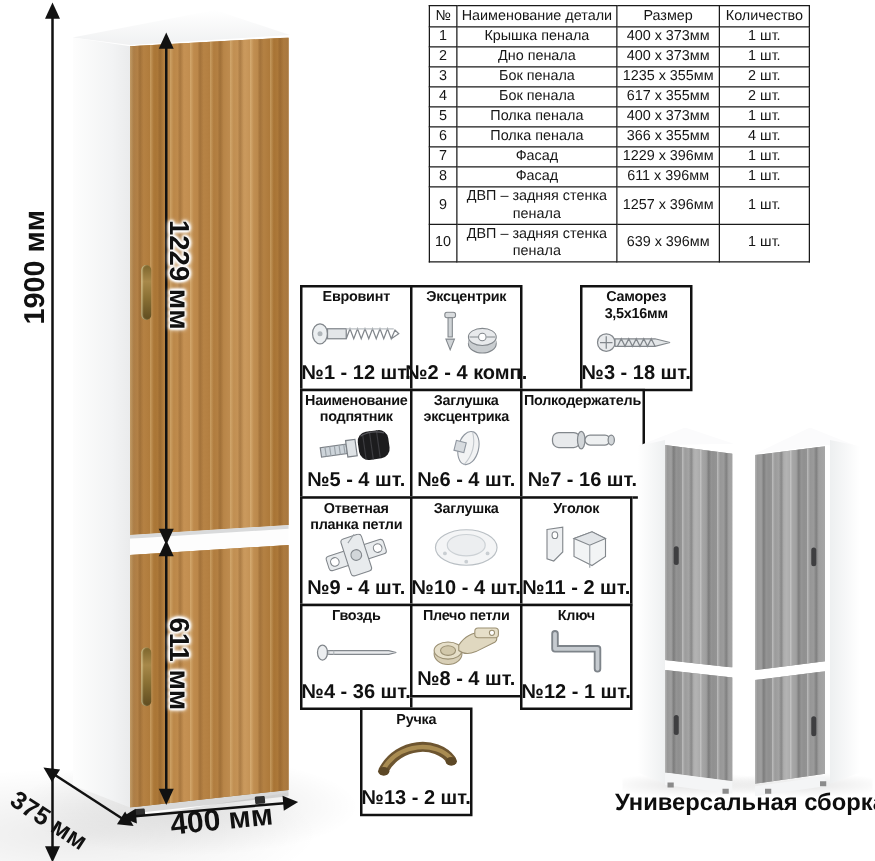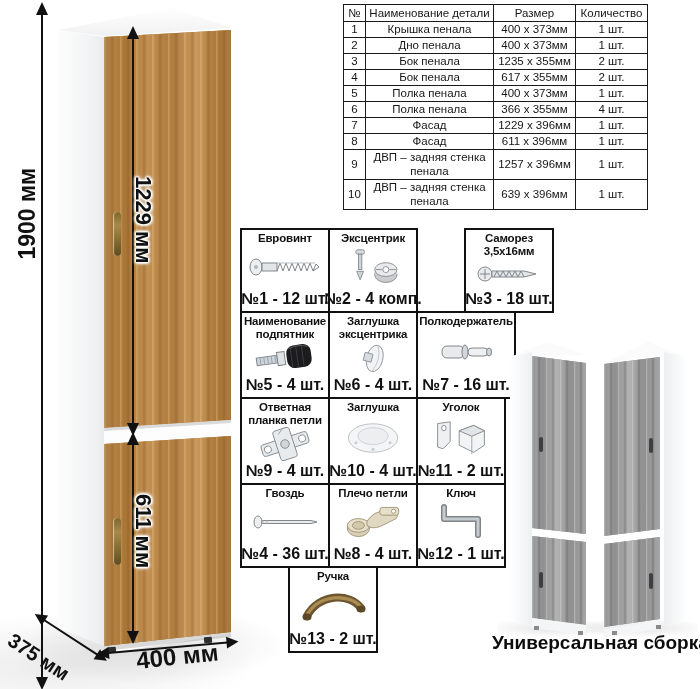--- a/index.html
+++ b/index.html
@@ -318,21 +318,21 @@
     <div class="hw-title">Гвоздь</div>
     <div class="hw-icon">
       <svg width="68" height="16" viewBox="0 0 68 16">
           <ellipse cx="7" cy="8" rx="4" ry="6" fill="#eceef0" stroke="#82878c"></ellipse>
           <path d="M11 6.5 H60 L66 8 L60 9.5 H11 z" fill="#e8eaec" stroke="#82878c"></path>
           <path d="M12 6.5 v3 M16 6.5 v3" stroke="#b5babd"></path>
         </svg>
     </div>
     <div class="hw-count">№4 - 36 шт.</div>
   </div>
-  <div class="hw-cell" style="left:328px;top:483px;width:90px;height:85px;">
+  <div class="hw-cell" style="left:328px;top:483px;width:90px;height:75px;">
     <div class="hw-title">Плечо петли</div>
     <div class="hw-icon">
       <svg width="68" height="42" viewBox="0 0 68 42">
           <g stroke="#9a8f72">
             <ellipse cx="17" cy="28" rx="13" ry="10" fill="#d8cfb6"></ellipse>
             <ellipse cx="17" cy="25" rx="13" ry="8" fill="#e6dfc9"></ellipse>
             <ellipse cx="17" cy="25" rx="7" ry="4.5" fill="#d2c8ab"></ellipse>
             <path d="M27 20 q8 -12 22 -12 l12 3 q3 3 0 6 l-18 9 q-10 4 -16 -1 z" fill="#e0d8c0"></path>
             <rect x="42" y="4" width="22" height="9" rx="3" fill="#e6dfc9"></rect>
             <circle cx="58" cy="8.5" r="2.4" fill="#fff"></circle>

